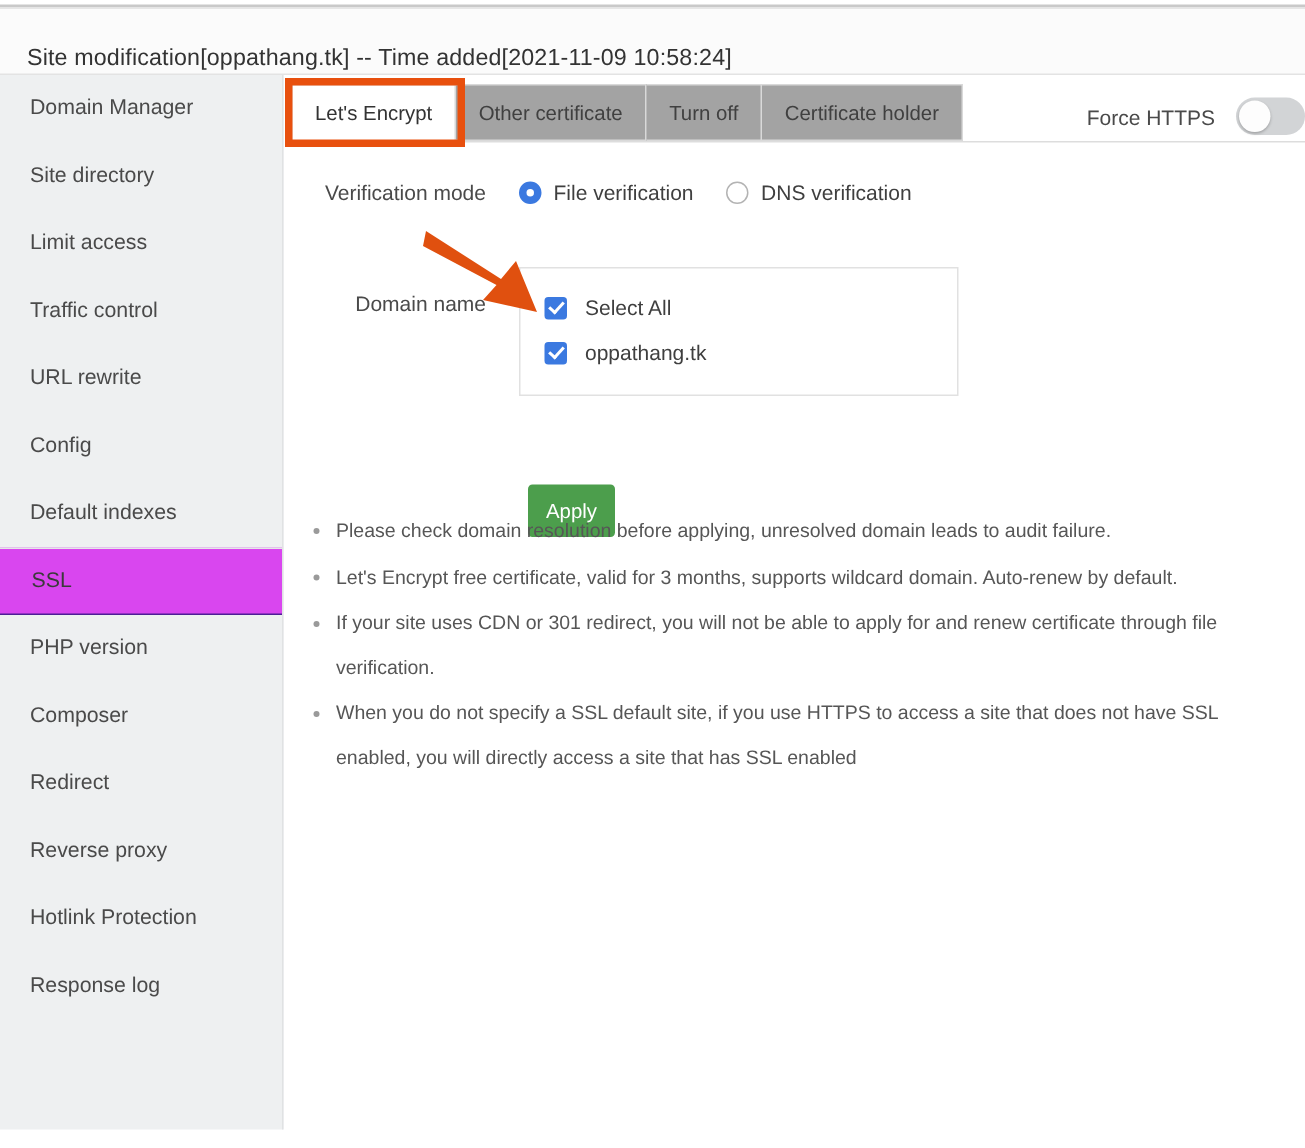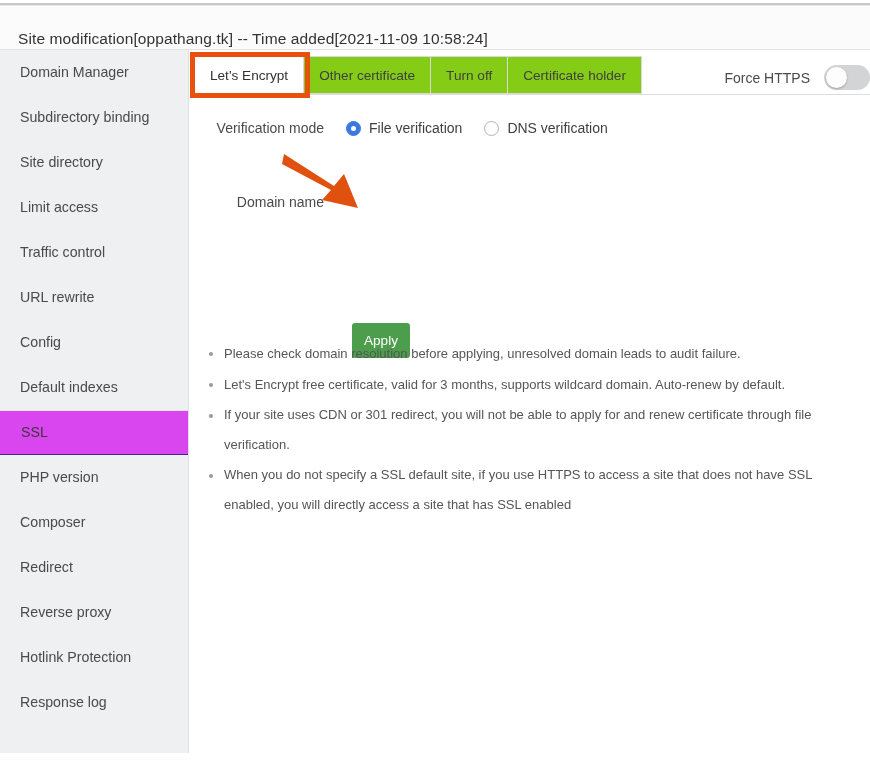--- a/index.html
+++ b/index.html
@@ -108,21 +108,21 @@
     left: 4px;
     top: 0;
     display: flex;
   }
   .tab {
     height: 38px;
     line-height: 38px;
     padding: 0 15px;
     font-size: 13.6px;
     color: #404040;
-    background: #84cc16;
+    background: #a3a3a3;
     border: 1px solid #d9d9d9;
     border-left: none;
     box-sizing: border-box;
     white-space: nowrap;
   }
   .tab:first-child {
     border-left: 1px solid #d9d9d9;
   }
   .tab.active {
     background: #ffffff;
@@ -348,21 +348,20 @@
 
 <div id="top-rule"></div>
 <div id="top-rule-2"></div>
 
 <div id="header">
   <div id="header-title">Site modification[oppathang.tk] -- Time added[2021-11-09 10:58:24]</div>
 </div>
 
 <div id="sidebar">
   <div class="side-item">Domain Manager</div>
-  <div class="side-item">Subdirectory binding</div>
   <div class="side-item">Site directory</div>
   <div class="side-item">Limit access</div>
   <div class="side-item">Traffic control</div>
   <div class="side-item">URL rewrite</div>
   <div class="side-item">Config</div>
   <div class="side-item">Default indexes</div>
   <div class="side-item active">SSL</div>
   <div class="side-item">PHP version</div>
   <div class="side-item">Composer</div>
   <div class="side-item">Redirect</div>
@@ -397,20 +396,30 @@
       <span class="radio-text">File verification</span>
     </div>
     <div class="radio-opt">
       <span class="radio-mark"></span>
       <span class="radio-text">DNS verification</span>
     </div>
   </div>
 
   <div id="domain-row">
     <div id="domain-label">Domain name</div>
+    <div id="domain-box">
+      <div class="cb-row">
+        <span class="cb-mark"></span>
+        <span class="cb-text">Select All</span>
+      </div>
+      <div class="cb-row">
+        <span class="cb-mark"></span>
+        <span class="cb-text">oppathang.tk</span>
+      </div>
+    </div>
   </div>
 
   <div id="apply-btn">Apply</div>
 
   <div id="notes">
     <div class="note">Please check domain resolution before applying, unresolved domain leads to audit failure.</div>
     <div class="note">Let's Encrypt free certificate, valid for 3 months, supports wildcard domain. Auto-renew by default.</div>
     <div class="note wrap">If your site uses CDN or 301 redirect, you will not be able to apply for and renew certificate through file verification.</div>
     <div class="note wrap">When you do not specify a SSL default site, if you use HTTPS to access a site that does not have SSL enabled, you will directly access a site that has SSL enabled</div>
   </div>

